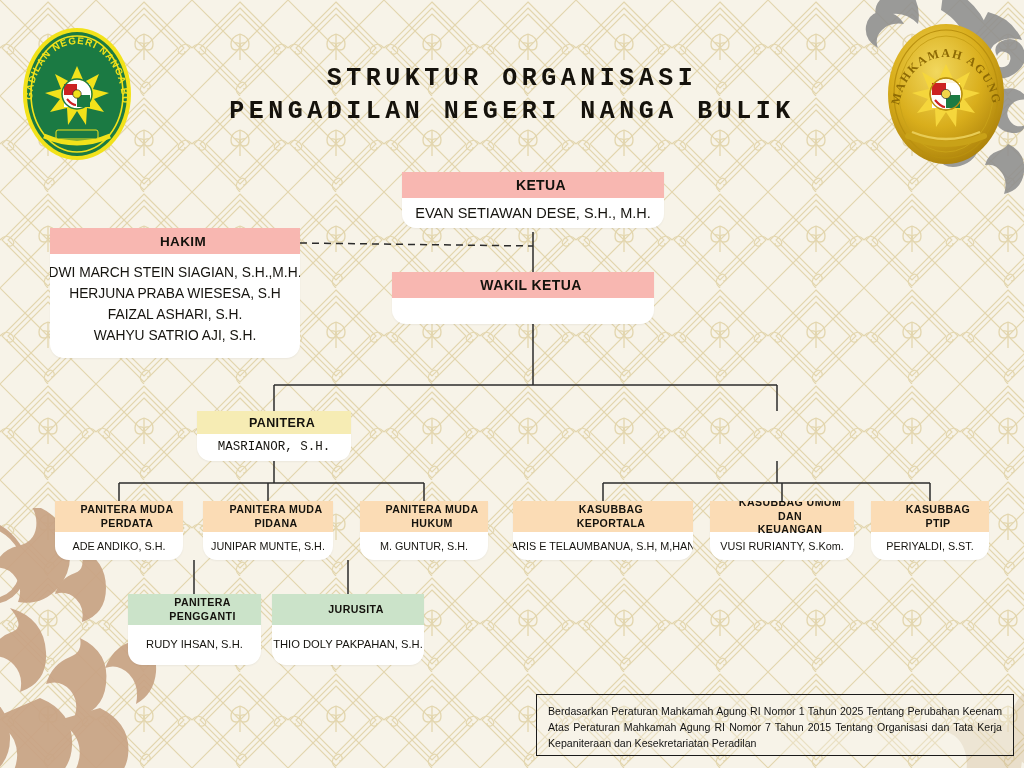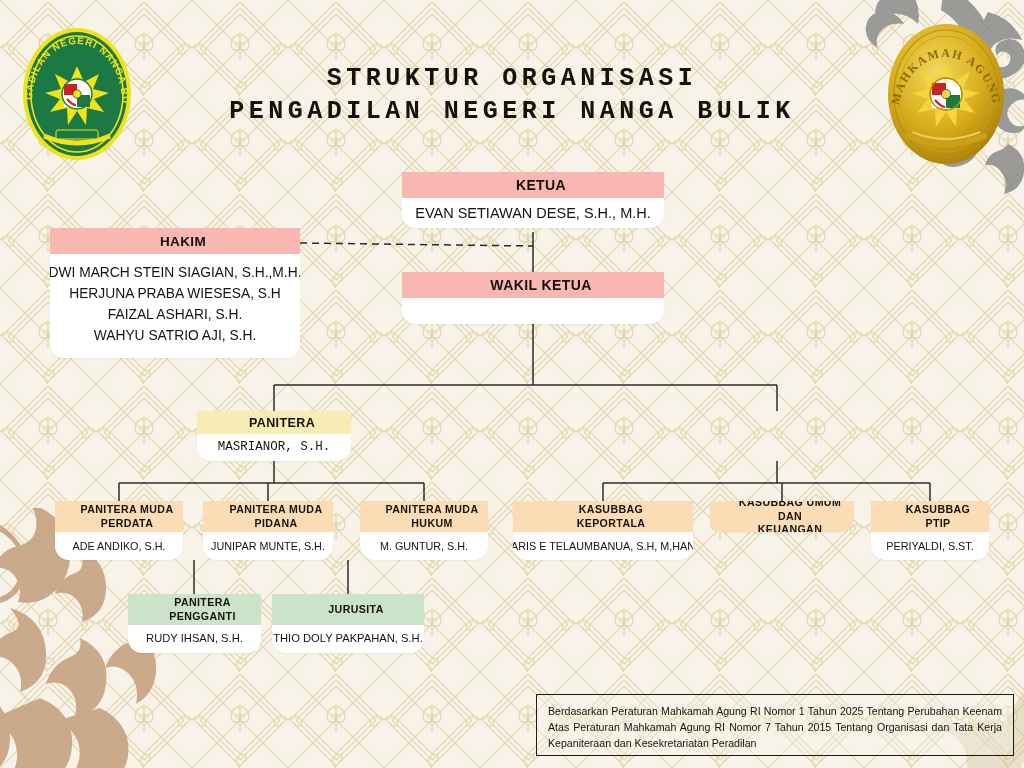--- a/index.html
+++ b/index.html
@@ -103,21 +103,21 @@
 
   
   #node-ketua       { left: 402px; top: 172px; width: 262px; }
   #node-ketua .hd   { height: 26px; font-size: 14px; }
   #node-ketua .bd   { height: 30px; font-size: 14.5px; }
 
   #node-hakim       { left: 50px; top: 228px; width: 250px; }
   #node-hakim .hd   { height: 26px; font-size: 13.5px; }
   #node-hakim .bd   { height: 104px; font-size: 13.8px; padding: 4px 0 6px; border-radius: 23px; }
 
-  #node-wakil       { left: 402px; top: 272px; width: 262px; }
+  #node-wakil       { left: 392px; top: 272px; width: 262px; }
   #node-wakil .hd   { height: 26px; font-size: 14px; }
   #node-wakil .bd   { height: 26px; font-size: 14px; }
 
   #node-panitera      { left: 197px; top: 411px; width: 154px; }
   #node-panitera .hd  { height: 23px; font-size: 12.5px; }
   #node-panitera .bd  { height: 27px; font-size: 12.5px; font-family: Liberation Mono, monospace; }
 
   #node-sekretaris     { left: 700px; top: 411px; width: 154px; }
   #node-sekretaris .hd { height: 23px; font-size: 12.5px; }
   #node-sekretaris .bd { height: 27px; font-size: 12.5px; }
@@ -128,21 +128,21 @@
 
   #node-pm-perdata { left: 55px;  width: 128px; }
   #node-pm-pidana  { left: 203px; width: 130px; }
   #node-pm-hukum   { left: 360px; width: 128px; }
   #node-kas-keportala { left: 513px; width: 180px; }
   #node-kas-umum      { left: 710px; width: 144px; }
   #node-kas-ptip      { left: 871px; width: 118px; }
 
   .lvl4 { top: 594px; }
   .lvl4 .hd { height: 31px; font-size: 10.6px; line-height: 1.28; }
-  .lvl4 .bd { height: 28px; font-size: 11.2px; }
+  .lvl4 .bd { height: 40px; font-size: 11.2px; }
   #node-pp       { left: 128px; width: 133px; }
   #node-jurusita { left: 272px; width: 152px; }
 
   
   #footnote {
     position: absolute;
     left: 536px; top: 694px;
     width: 478px; height: 62px;
     border: 1.6px solid #1a1a1a;
     background: rgba(247,243,232,.35);
@@ -387,20 +387,23 @@
       <div class="bd">
         <span class="nm">ARIS E TELAUMBANUA, S.H, M,HAN</span>
       </div>
     </div>
 
     <div class="node lvl3" id="node-kas-umum">
       <div class="hd hd-orange">
         <span>KASUBBAG UMUM DAN</span>
         <span>KEUANGAN</span>
       </div>
+      <div class="bd">
+        <span class="nm">VUSI RURIANTY, S.Kom.</span>
+      </div>
     </div>
 
     <div class="node lvl3" id="node-kas-ptip">
       <div class="hd hd-orange">
         <span>KASUBBAG</span>
         <span>PTIP</span>
       </div>
       <div class="bd">
         <span class="nm">PERIYALDI, S.ST.</span>
       </div>

